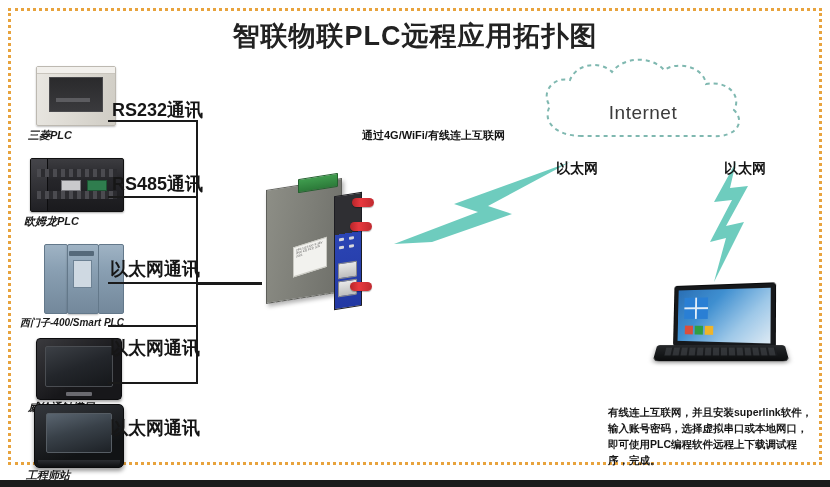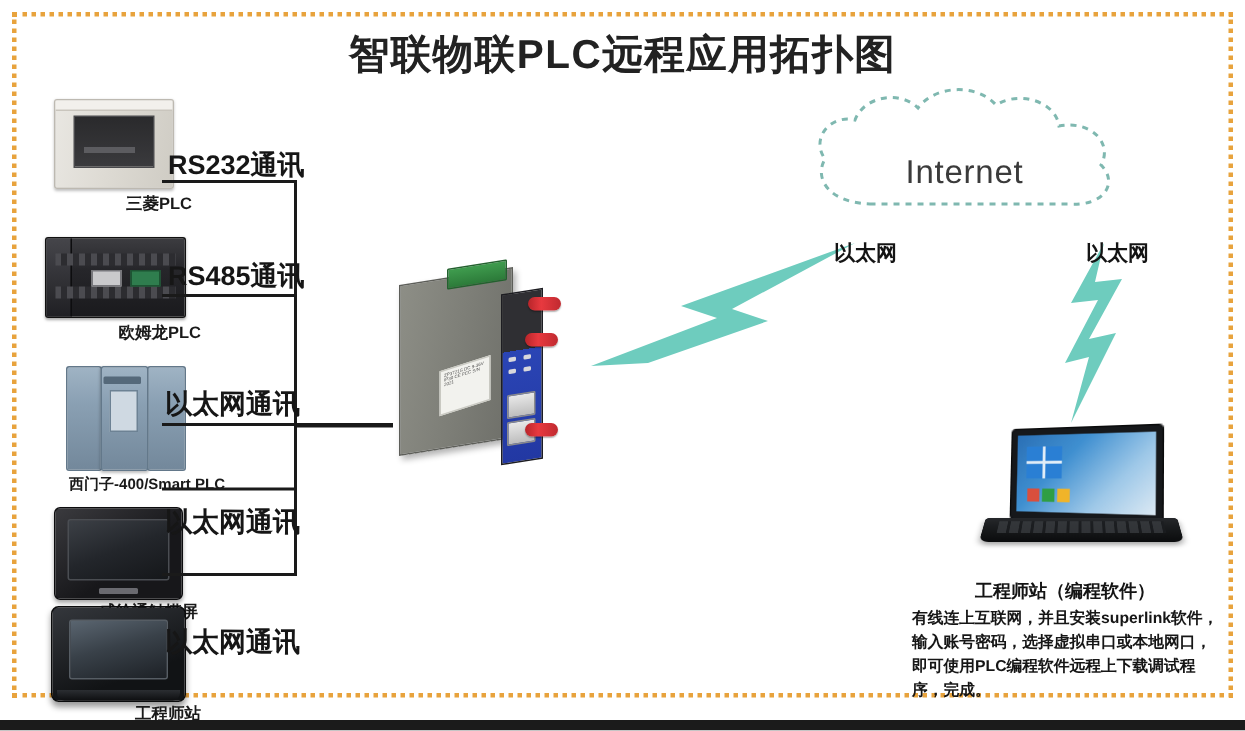--- a/index.html
+++ b/index.html
@@ -34,23 +34,24 @@
     font-size:27px;
     font-weight:bold;
     color:#222;
     letter-spacing:1px;
   }
 
   
   .dev{position:absolute;}
   .dev .caption{
     position:absolute;left:0;width:100%;
-    text-align:right;
+    text-align:left;
     font-size:11px;font-weight:bold;color:#1a1a1a;
     white-space:nowrap;
+    font-style:italic;
   }
   .dev .caption.small{font-size:10px;}
 
   .art{position:absolute;left:0;top:0;}
 
   
   .plc-mitsu{
     width:78px;height:58px;
     background:linear-gradient(100deg,#e9e7e2 0%,#dedbd4 45%,#cfccc4 100%);
     border:1px solid #bdb9b1;
@@ -209,21 +210,21 @@
   #gw-name{
     position:absolute;left:-14px;top:150px;width:160px;
     text-align:center;font-size:19px;font-weight:bold;color:#1a1a1a;
   }
 
   
   #cloud{position:absolute;}
   #cloud svg{display:block;}
   #cloud-text{
     position:absolute;left:0;width:100%;top:44px;
-    text-align:center;font-size:22px;color:#3b3b3b;
+    text-align:center;font-size:19px;color:#3b3b3b;
     letter-spacing:.5px;
   }
 
   
   .bolt svg{display:block;}
 
   
   #laptop{position:absolute;}
   .lt-lid{
     position:absolute;left:14px;top:0;width:104px;height:62px;
@@ -369,20 +370,21 @@
 
   <div id="cloud" style="left:524px;top:58px;width:238px;height:100px;">
     <svg width="238" height="100" viewBox="0 0 238 100">
       <path d="M58 78 C30 78 18 62 26 48 C16 34 30 18 46 22 C52 6 76 2 88 14
                C100 -2 128 -2 140 12 C156 2 180 10 182 26 C204 22 218 38 210 52
                C222 64 212 80 188 78 Z" fill="#ffffff" stroke="#7FB8B0" stroke-width="2" stroke-dasharray="4 4"></path>
     </svg>
     <div id="cloud-text">Internet</div>
   </div>
 
+  <div id="inet-note" style="left:362px;top:128px;">通过4G/WiFi/有线连上互联网</div>
 
   <div class="bolt" style="position:absolute;left:392px;top:158px;">
     <svg width="180" height="90" viewBox="0 0 180 90">
       <path d="M178 4 L96 48 L120 56 L40 84 L2 86 L86 54 L62 46 Z" fill="#6ECCBE"></path>
     </svg>
   </div>
   <div class="bolt" style="position:absolute;left:700px;top:160px;">
     <svg width="60" height="125" viewBox="0 0 60 125">
       <path d="M36 2 L14 42 L32 40 L10 82 L26 78 L14 122 L44 62 L26 66 L48 26 L30 28 Z" fill="#6ECCBE"></path>
     </svg>
@@ -405,17 +407,16 @@
           <i style="background:#2f9e44;"></i>
           <i style="background:#f0b429;"></i>
         </div>
       </div>
     </div>
     <div class="lt-base">
       <div class="lt-kb"></div>
     </div>
   </div>
 
-  <div id="station-title" style="left:600px;top:386px;width:220px;">工程师站（编程软件）</div>
   <div id="station-desc" style="left:608px;top:404px;width:208px;">有线连上互联网，并且安装superlink软件，输入账号密码，选择虚拟串口或本地网口，即可使用PLC编程软件远程上下载调试程序，完成。</div>
 
   <div id="bottombar"></div>
 </div>
 
 </body></html>

